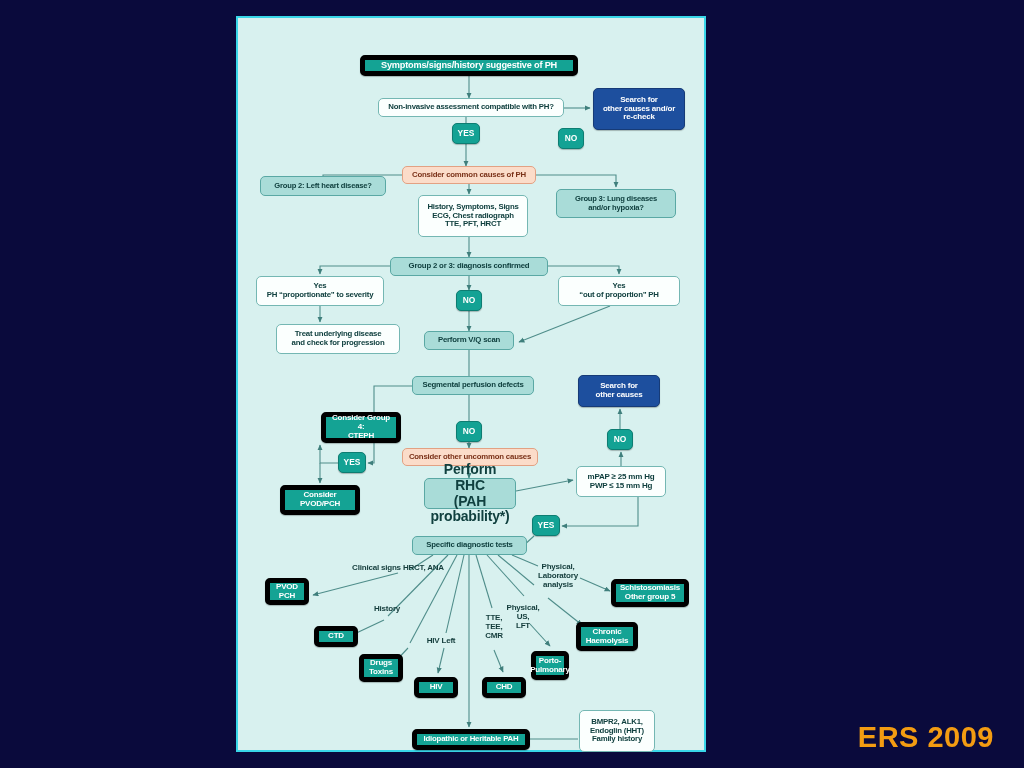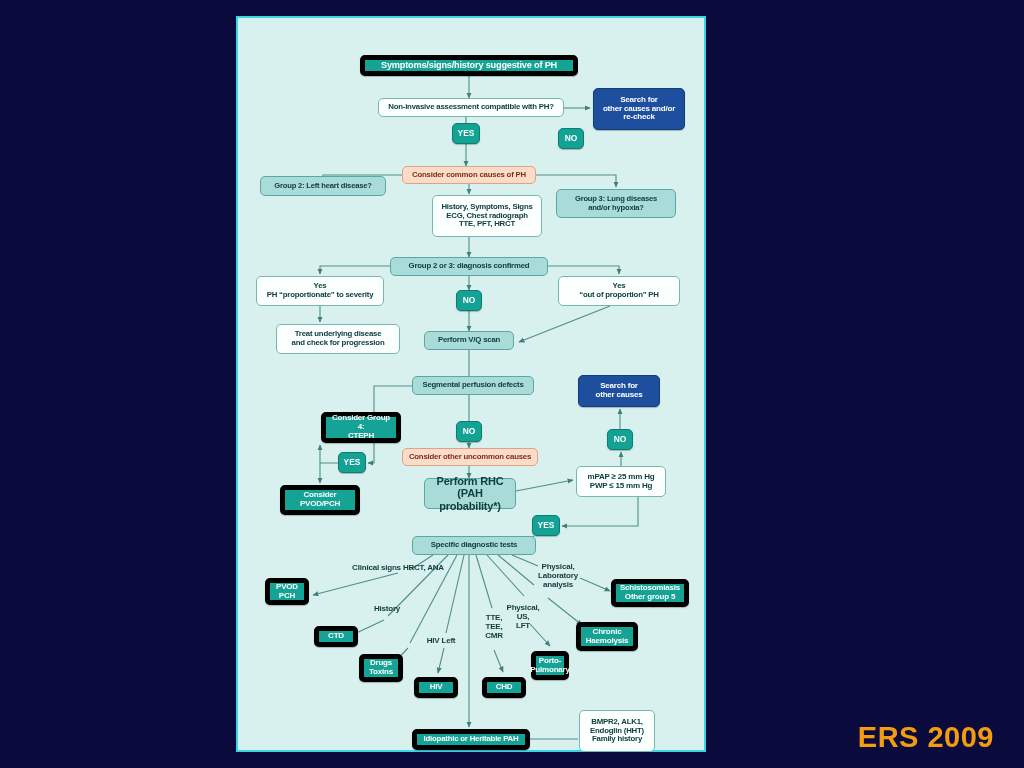--- a/index.html
+++ b/index.html
@@ -167,39 +167,39 @@
 
     <div id="nodes">
         <div class="node teal" style="left: 122px; top: 37px; width: 218px; height: 21px; font-size: 9.2px;">Symptoms/signs/history suggestive of PH</div>
         <div class="node white" style="left: 140px; top: 80px; width: 186px; height: 19px; font-size: 7.8px;">Non-invasive assessment compatible with PH?</div>
         <div class="node blue" style="left: 355px; top: 70px; width: 92px; height: 42px; font-size: 8px;">Search for<br>other causes and/or<br>re-check</div>
         <div class="node pill" style="left: 214px; top: 105px; width: 28px; height: 21px; font-size: 8.4px;">YES</div>
         <div class="node pill" style="left: 320px; top: 110px; width: 26px; height: 21px; font-size: 8.4px;">NO</div>
         <div class="node peach" style="left: 164px; top: 148px; width: 134px; height: 18px; font-size: 7.8px;">Consider common causes of PH</div>
         <div class="node ltteal" style="left: 22px; top: 158px; width: 126px; height: 20px; font-size: 7.6px; text-align: right;">Group 2: Left heart disease?</div>
         <div class="node ltteal" style="left: 318px; top: 171px; width: 120px; height: 29px; font-size: 7.6px;">Group 3: Lung diseases<br>and/or hypoxia?</div>
-        <div class="node white" style="left: 180px; top: 177px; width: 110px; height: 42px; font-size: 7.8px; margin-left: 14px;">History, Symptoms, Signs<br>ECG, Chest radiograph<br>TTE, PFT, HRCT</div>
+        <div class="node white" style="left: 180px; top: 177px; width: 110px; height: 42px; font-size: 7.8px;">History, Symptoms, Signs<br>ECG, Chest radiograph<br>TTE, PFT, HRCT</div>
         <div class="node ltteal" style="left: 152px; top: 239px; width: 158px; height: 19px; font-size: 7.8px;">Group 2 or 3: diagnosis confirmed</div>
         <div class="node white" style="left: 18px; top: 258px; width: 128px; height: 30px; font-size: 7.8px;">Yes<br>PH “proportionate” to severity</div>
         <div class="node white" style="left: 320px; top: 258px; width: 122px; height: 30px; font-size: 7.8px;">Yes<br>“out of proportion” PH</div>
         <div class="node pill" style="left: 218px; top: 272px; width: 26px; height: 21px; font-size: 8.4px;">NO</div>
         <div class="node white" style="left: 38px; top: 306px; width: 124px; height: 30px; font-size: 7.8px;">Treat underlying disease<br>and check for progression</div>
         <div class="node ltteal" style="left: 186px; top: 313px; width: 90px; height: 19px; font-size: 7.8px;">Perform V/Q scan</div>
         <div class="node ltteal" style="left: 174px; top: 358px; width: 122px; height: 19px; font-size: 7.8px;">Segmental perfusion defects</div>
         <div class="node blue" style="left: 340px; top: 357px; width: 82px; height: 32px; font-size: 8px;">Search for<br>other causes</div>
         <div class="node teal" style="left: 42px; top: 394px; width: 80px; height: 31px; font-size: 8px; margin-left: 41px;">Consider Group 4:<br>CTEPH</div>
         <div class="node pill" style="left: 218px; top: 403px; width: 26px; height: 21px; font-size: 8.4px;">NO</div>
         <div class="node pill" style="left: 369px; top: 411px; width: 26px; height: 21px; font-size: 8.4px;">NO</div>
         <div class="node peach" style="left: 164px; top: 430px; width: 136px; height: 18px; font-size: 7.8px;">Consider other uncommon causes</div>
         <div class="node pill" style="left: 100px; top: 434px; width: 28px; height: 21px; font-size: 8.4px;">YES</div>
         <div class="node white" style="left: 338px; top: 448px; width: 90px; height: 31px; font-size: 8px;">mPAP ≥ 25 mm Hg<br>PWP ≤ 15 mm Hg</div>
         <div class="node teal" style="left: 42px; top: 467px; width: 80px; height: 30px; font-size: 8px;">Consider<br>PVOD/PCH</div>
-        <div class="node ltteal" style="left: 186px; top: 460px; width: 92px; height: 31px; font-size: 11px;">Perform RHC<br>(PAH probability*)</div>
+        <div class="node ltteal" style="left: 186px; top: 460px; width: 92px; height: 31px; font-size: 14px;">Perform RHC<br>(PAH probability*)</div>
         <div class="node pill" style="left: 294px; top: 497px; width: 28px; height: 21px; font-size: 8.4px;">YES</div>
-        <div class="node ltteal" style="left: 174px; top: 518px; width: 124px; height: 19px; font-size: 7.8px;">Specific diagnostic tests</div>
+        <div class="node ltteal" style="left: 174px; top: 518px; width: 115px; height: 19px; font-size: 7.8px;">Specific diagnostic tests</div>
         <div class="node teal" style="left: 27px; top: 560px; width: 44px; height: 27px; font-size: 8px;">PVOD<br>PCH</div>
         <div class="node teal" style="left: 373px; top: 561px; width: 78px; height: 28px; font-size: 8px;">Schistosomiasis<br>Other group 5</div>
         <div class="node teal" style="left: 76px; top: 608px; width: 44px; height: 21px; font-size: 8px;">CTD</div>
         <div class="node teal" style="left: 338px; top: 604px; width: 62px; height: 29px; font-size: 8px;">Chronic<br>Haemolysis</div>
         <div class="node teal" style="left: 121px; top: 636px; width: 44px; height: 28px; font-size: 8px;">Drugs<br>Toxins</div>
         <div class="node teal" style="left: 293px; top: 633px; width: 38px; height: 29px; font-size: 8px;">Porto-<br>Pulmonary</div>
         <div class="node teal" style="left: 176px; top: 659px; width: 44px; height: 21px; font-size: 8px;">HIV</div>
         <div class="node teal" style="left: 244px; top: 659px; width: 44px; height: 21px; font-size: 8px;">CHD</div>
         <div class="node teal" style="left: 174px; top: 711px; width: 118px; height: 21px; font-size: 7.8px;">Idiopathic or Heritable PAH</div>
         <div class="node white" style="left: 341px; top: 692px; width: 76px; height: 42px; font-size: 7.8px;">BMPR2, ALK1,<br>Endoglin (HHT)<br>Family history</div>

